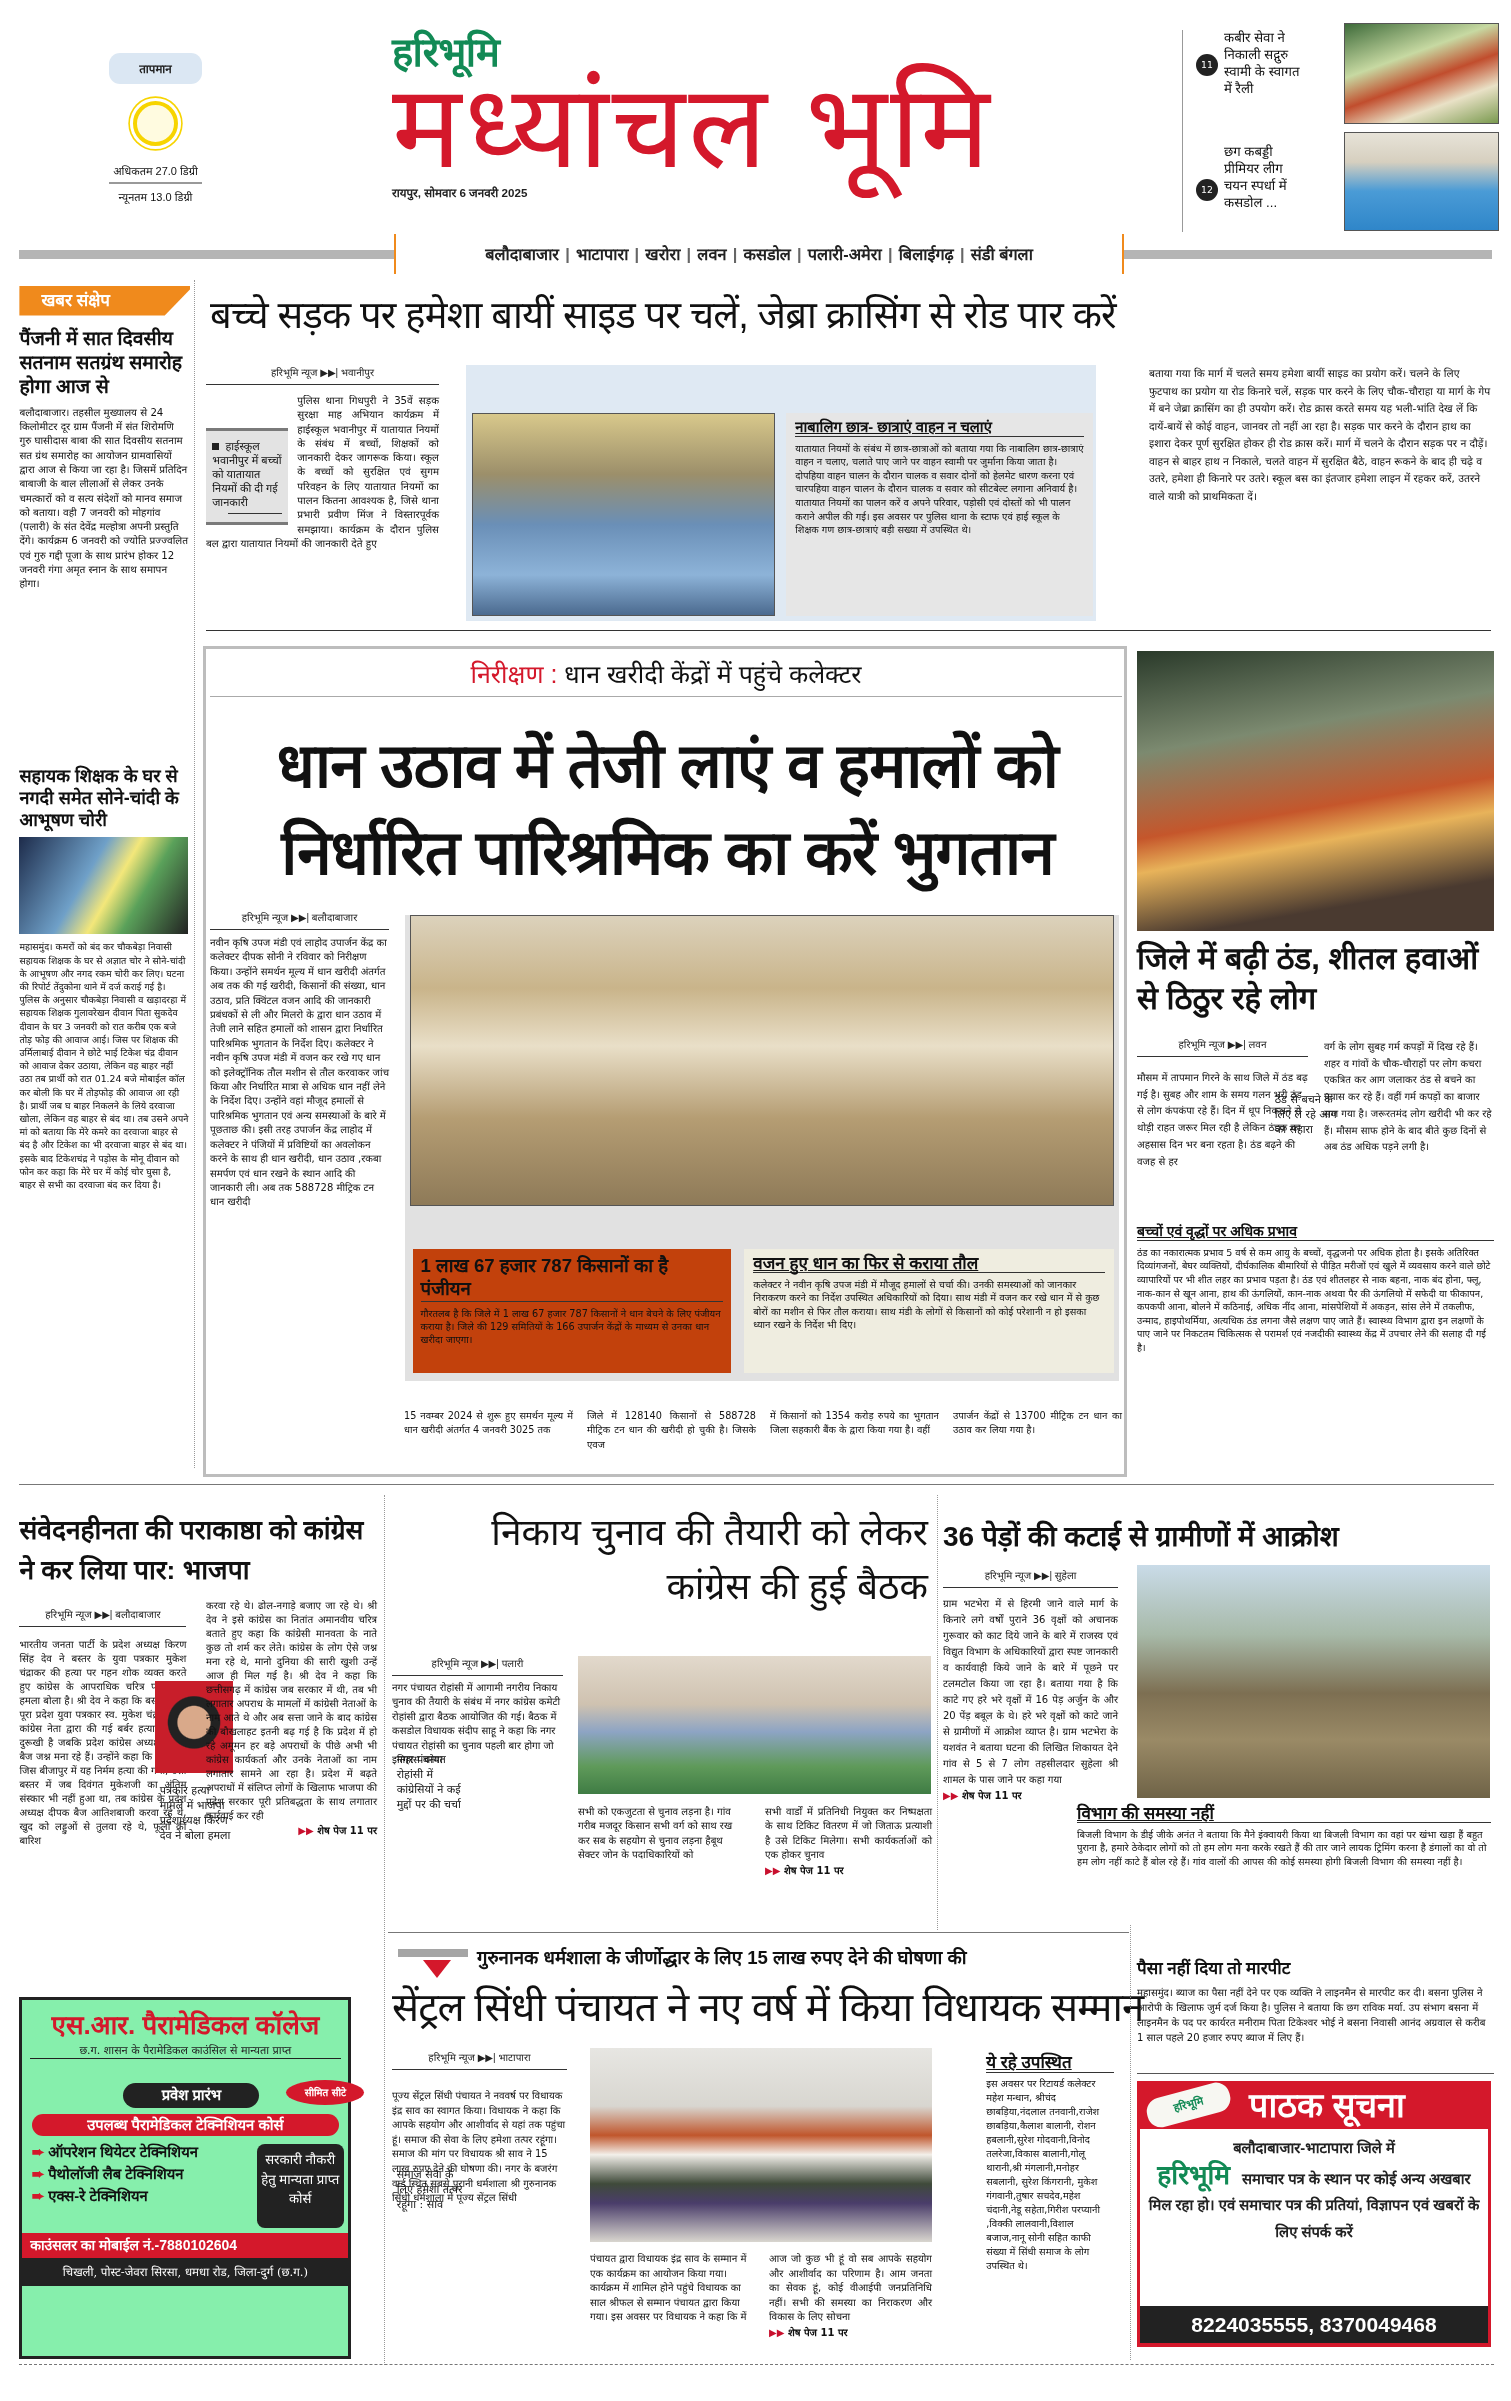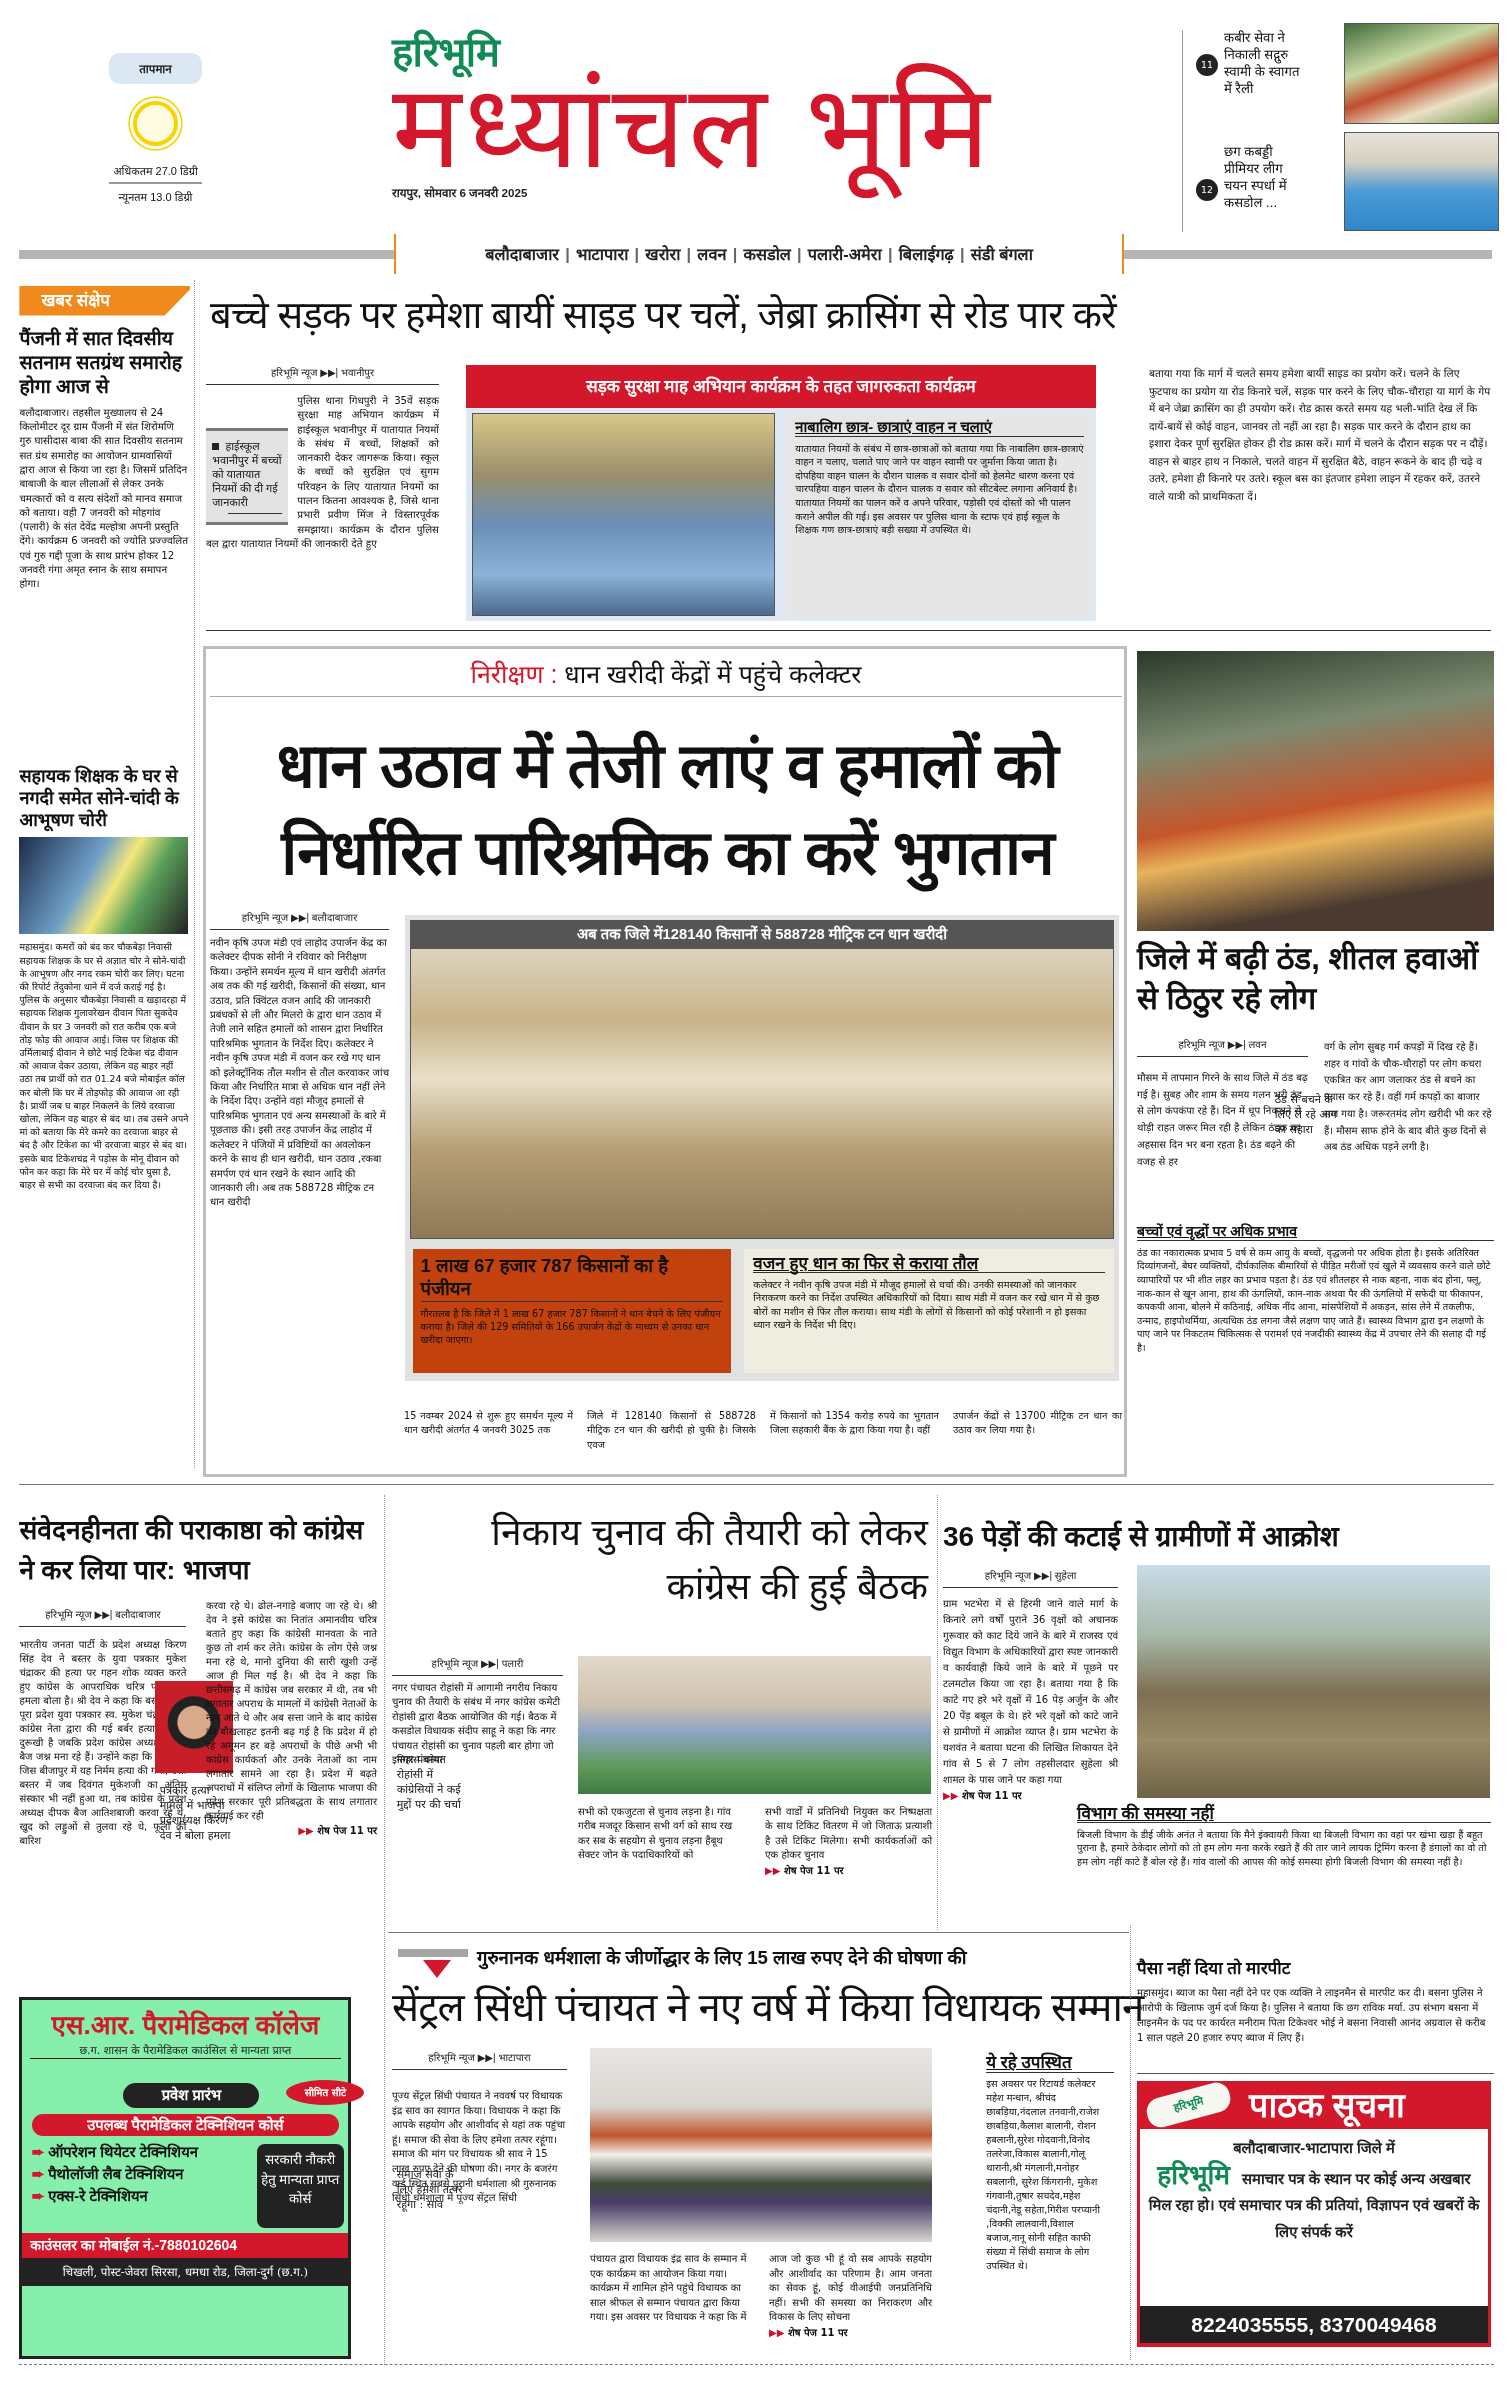--- a/index.html
+++ b/index.html
@@ -88,21 +88,20 @@
 
 <div class="abs" style="left:206px;top:365px;width:233px">
   <div class="dateline"><span>हरिभूमि न्यूज</span> ▶▶| <span>भवानीपुर</span></div>
 </div>
 <div class="abs" style="left:206px;top:394px;width:233px">
   <div class="pull" style="float:left;width:82px;margin:34px 9.3px 4.7px 0;font-size:11px;line-height:14px"><span class="sq"></span><span>हाईस्कूल भवानीपुर में बच्चों को यातायात नियमों की दी गई जानकारी</span><span class="u"></span></div>
   <div class="body-text">पुलिस थाना गिधपुरी ने 35वें सड़क सुरक्षा माह अभियान कार्यक्रम में हाईस्कूल भवानीपुर में यातायात नियमों के संबंध में बच्चों, शिक्षकों को जानकारी देकर जागरूक किया। स्कूल के बच्चों को सुरक्षित एवं सुगम परिवहन के लिए यातायात नियमों का पालन कितना आवश्यक है, जिसे थाना प्रभारी प्रवीण मिंज ने विस्तारपूर्वक समझाया। कार्यक्रम के दौरान पुलिस बल द्वारा यातायात नियमों की जानकारी देते हुए</div>
 </div>
 
 <div class="abs" style="left:466px;top:365px;width:630px;height:256px;background:#dfe9f3">
-  <div style="background:#d4182b;color:#fff;font-family:'Liberation Sans',sans-serif;font-weight:bold;font-size:17px;height:43px;line-height:43px;text-align:center">सड़क सुरक्षा माह अभियान कार्यक्रम के तहत जागरुकता कार्यक्रम</div>
   <div class="photo" style="position:absolute;left:6.2px;top:48px;width:303px;height:203px;background:linear-gradient(180deg,#d8c88b,#9c8f6a 30%,#6a8fb7 55%,#8db3d8 80%,#4b6a8f)"></div>
   <div class="graybox" style="position:absolute;left:320px;top:48px;width:307px;height:203px;font-size:9.7px;line-height:13.6px">
     <div class="boxhead" style="font-size:14.8px">नाबालिग छात्र- छात्राएं वाहन न चलाएं</div>
     <div style="text-align:left">यातायात नियमों के संबंध में छात्र-छात्राओं को बताया गया कि नाबालिग छात्र-छात्राएं वाहन न चलाए, चलाते पाए जाने पर वाहन स्वामी पर जुर्माना किया जाता है। दोपहिया वाहन चालन के दौरान चालक व सवार दोनों को हेलमेट धारण करना एवं चारपहिया वाहन चालन के दौरान चालक व सवार को सीटबेल्ट लगाना अनिवार्य है। यातायात नियमों का पालन करें व अपने परिवार, पड़ोसी एवं दोस्तों को भी पालन कराने अपील की गई। इस अवसर पर पुलिस थाना के स्टाफ एवं हाई स्कूल के शिक्षक गण छात्र-छात्राएं बड़ी सख्या में उपस्थित थे।</div>
   </div>
 </div>
 
 <div class="abs" style="left:1149px;top:365px;width:342px;font-size:10.5px;line-height:17.5px">बताया गया कि मार्ग में चलते समय हमेशा बायीं साइड का प्रयोग करें। चलने के लिए फुटपाथ का प्रयोग या रोड किनारे चलें, सड़क पार करने के लिए चौक-चौराहा या मार्ग के गेप में बने जेब्रा क्रासिंग का ही उपयोग करें। रोड क्रास करते समय यह भली-भांति देख लें कि दायें-बायें से कोई वाहन, जानवर तो नहीं आ रहा है। सड़क पार करने के दौरान हाथ का इशारा देकर पूर्ण सुरक्षित होकर ही रोड क्रास करें। मार्ग में चलने के दौरान सड़क पर न दौड़ें। वाहन से बाहर हाथ न निकाले, चलते वाहन में सुरक्षित बैठे, वाहन रूकने के बाद ही चढ़े व उतरे, हमेशा ही किनारे पर उतरे। स्कूल बस का इंतजार हमेशा लाइन में रहकर करें, उतरने वाले यात्री को प्राथमिकता दें।</div>
 <div class="hrule" style="left:206px;top:630px;width:1285px"></div>
 
@@ -112,21 +111,20 @@
   <span>धान खरीदी केंद्रों में पहुंचे कलेक्टर</span>
 </div>
 <div class="abs" style="left:217px;top:722px;width:901px;font-family:'Liberation Sans',sans-serif;font-weight:bold;font-size:62px;line-height:87px;text-align:center;letter-spacing:-0.8px">धान उठाव में तेजी लाएं व हमालों को निर्धारित पारिश्रमिक का करें भुगतान</div>
 
 <div class="abs" style="left:210px;top:910px;width:179px">
   <div class="dateline"><span>हरिभूमि न्यूज</span> ▶▶| <span>बलौदाबाजार</span></div>
 </div>
 <div class="abs" style="left:210px;top:936px;width:179px;font-size:10px;line-height:14.4px">नवीन कृषि उपज मंडी एवं लाहोद उपार्जन केंद्र का कलेक्टर दीपक सोनी ने रविवार को निरीक्षण किया। उन्होंने समर्थन मूल्य में धान खरीदी अंतर्गत अब तक की गई खरीदी, किसानों की संख्या, धान उठाव, प्रति क्विंटल वजन आदि की जानकारी प्रबंधकों से ली और मिलरो के द्वारा धान उठाव में तेजी लाने सहित हमालों को शासन द्वारा निर्धारित पारिश्रमिक भुगतान के निर्देश दिए। कलेक्टर ने नवीन कृषि उपज मंडी में वजन कर रखे गए धान को इलेक्ट्रॉनिक तौल मशीन से तौल करवाकर जांच किया और निर्धारित मात्रा से अधिक धान नहीं लेने के निर्देश दिए। उन्होंने वहां मौजूद हमालों से पारिश्रमिक भुगतान एवं अन्य समस्याओं के बारे में पूछताछ की। इसी तरह उपार्जन केंद्र लाहोद में कलेक्टर ने पंजियों में प्रविष्टियों का अवलोकन करने के साथ ही धान खरीदी, धान उठाव ,रकबा समर्पण एवं धान रखने के स्थान आदि की जानकारी ली। अब तक 588728 मीट्रिक टन धान खरीदी</div>
 
 <div class="abs" style="left:405px;top:915px;width:714px;height:466px;background:#e1e1e1">
-  <div style="margin:4.7px 4.7px 0;background:#555;color:#fff;font-family:'Liberation Sans',sans-serif;font-weight:bold;font-size:14.8px;height:28px;line-height:28px;text-align:center">अब तक जिले में128140 किसानों से 588728 मीट्रिक टन धान खरीदी</div>
   <div class="photo" style="margin:0 4.7px;height:291px;background:linear-gradient(180deg,#dcd2bc,#c9b48a 25%,#e9dfc8 45%,#b59d73 70%,#8e7a58)"></div>
   <div style="position:absolute;left:7.8px;top:334px;width:318px;height:124px;background:#c2410c;padding:4.7px 7.8px">
     <div class="boxhead" style="font-size:18.6px;line-height:23px;text-decoration:none">1 लाख 67 हजार 787 किसानों का है पंजीयन</div>
     <div style="font-size:9.7px;line-height:13.2px">गौरतलब है कि जिले में 1 लाख 67 हजार 787 किसानों ने धान बेचने के लिए पंजीयन कराया है। जिले की 129 समितियों के 166 उपार्जन केंद्रों के माध्यम से उनका धान खरीदा जाएगा।</div>
   </div>
   <div class="creambox" style="position:absolute;left:339px;top:334px;width:370px;height:124px;font-size:9.7px;line-height:13.6px">
     <div class="boxhead">वजन हुए धान का फिर से कराया तौल</div>
     <div>कलेक्टर ने नवीन कृषि उपज मंडी में मौजूद हमालों से चर्चा की। उनकी समस्याओं को जानकार निराकरण करने का निर्देश उपस्थित अधिकारियों को दिया। साथ मंडी में वजन कर रखे धान में से कुछ बोरों का मशीन से फिर तौल कराया। साथ मंडी के लोगों से किसानों को कोई परेशानी न हो इसका ध्यान रखने के निर्देश भी दिए।</div>
   </div>
 </div>

